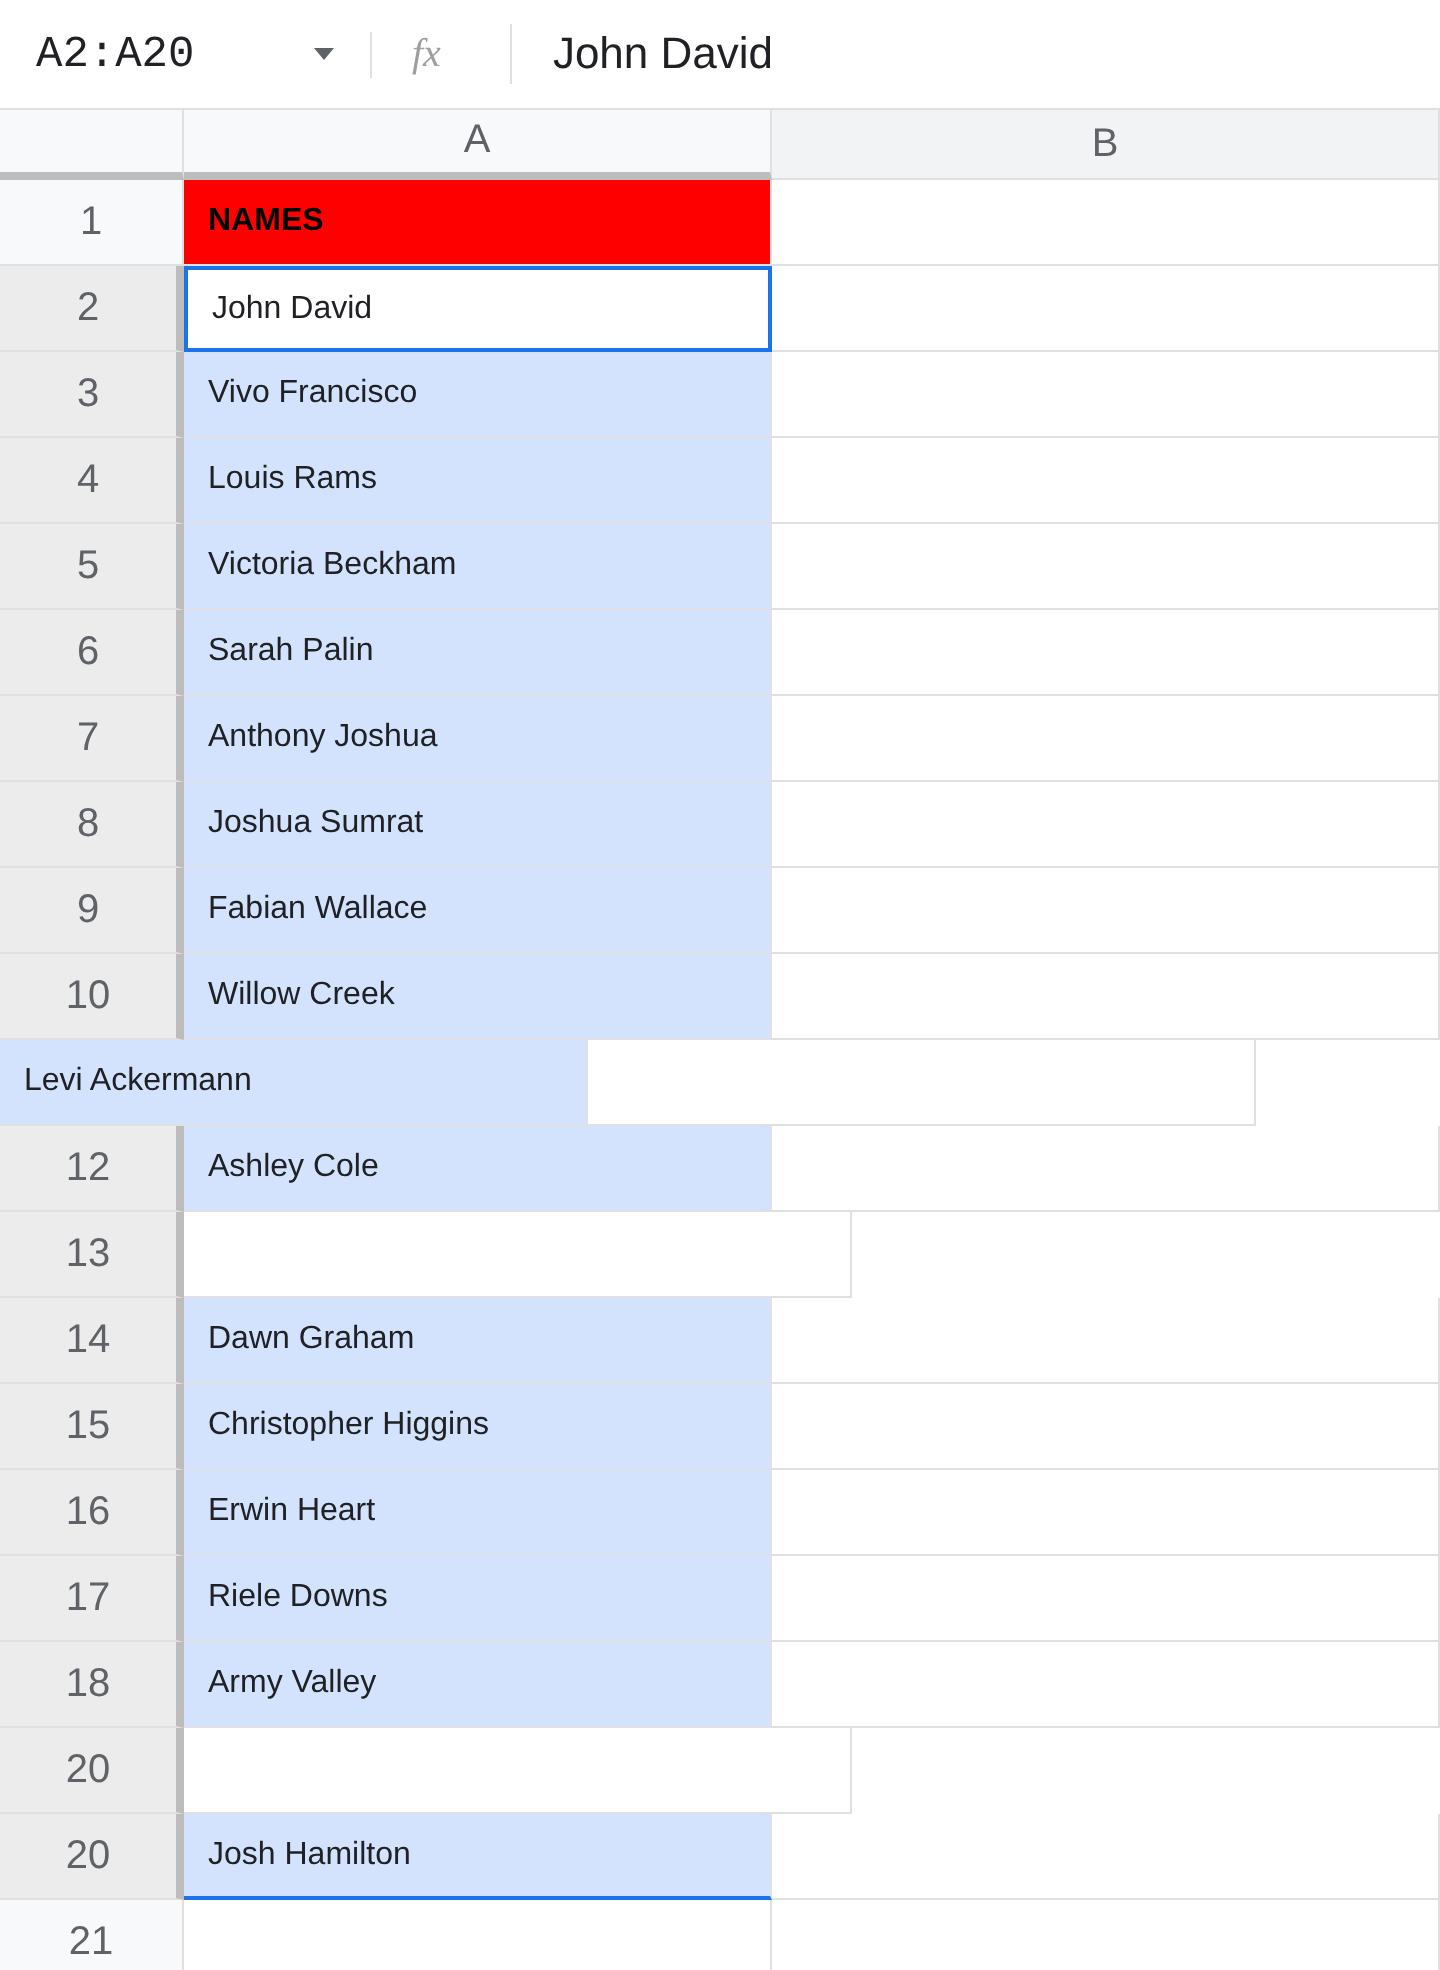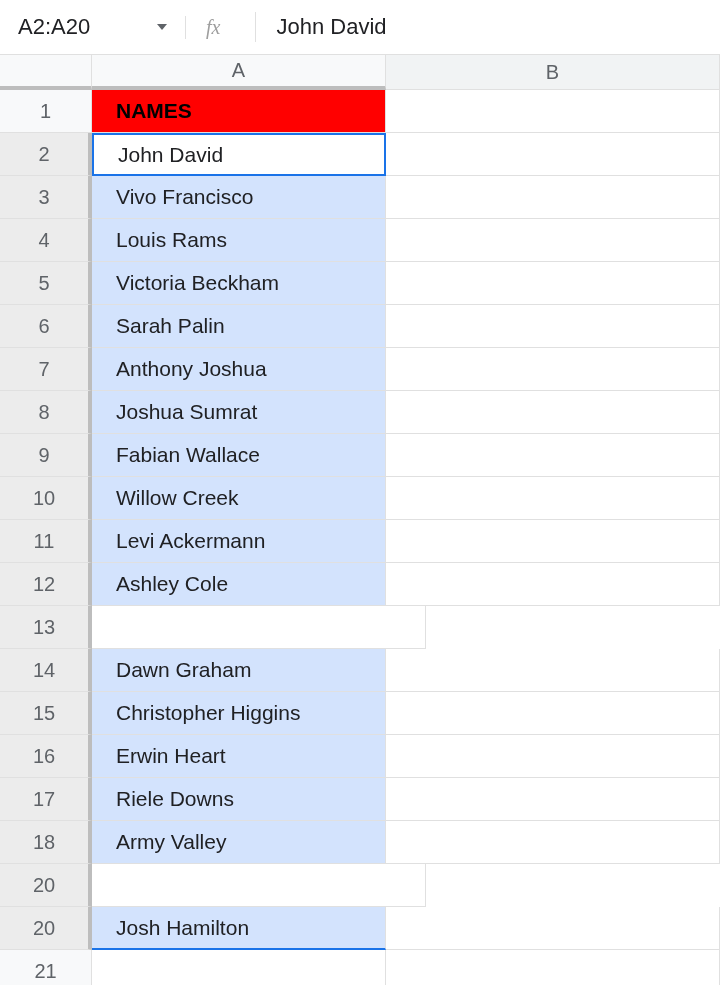--- a/index.html
+++ b/index.html
@@ -26,20 +26,21 @@
 
     .name-box {
       width: 165px;
       height: 40px;
       display: flex;
       align-items: center;
       padding: 0 8px;
       font-size: 22px;
       color: #202124;
       justify-content: space-between;
+      font-family: Liberation Mono, monospace;
     }
 
     .name-box-text {
       flex: 1;
     }
 
     .dropdown-icon {
       width: 0;
       height: 0;
       border-left: 5px solid transparent;
@@ -128,24 +129,24 @@
     }
 
     .row-header.selected {
       background: #ececec;
       border-right: 4px solid #bdbdbd;
     }
 
     .cell {
       display: flex;
       align-items: center;
-      padding: 0 24px;
+      padding: 0 12px;
       border-right: 1px solid #e0e0e0;
       border-bottom: 1px solid #e0e0e0;
-      font-size: 21px;
+      font-size: 16px;
       color: #202124;
     }
 
     .cell-a {
       width: 294px;
     }
 
     .cell-b {
       width: 334px;
       background: #fff;
@@ -246,21 +247,20 @@
     <div class="cell cell-b"></div>
   </div>
 
   <div class="data-row">
     <div class="row-header selected">10</div>
     <div class="cell cell-a selected-cell">Willow Creek</div>
     <div class="cell cell-b"></div>
   </div>
 
   <div class="data-row">
-    <div class="row-header selected">11</div>
     <div class="cell cell-a selected-cell">Levi Ackermann</div>
     <div class="cell cell-b"></div>
   </div>
 
   <div class="data-row">
     <div class="row-header selected">12</div>
     <div class="cell cell-a selected-cell">Ashley Cole</div>
     <div class="cell cell-b"></div>
   </div>
 

